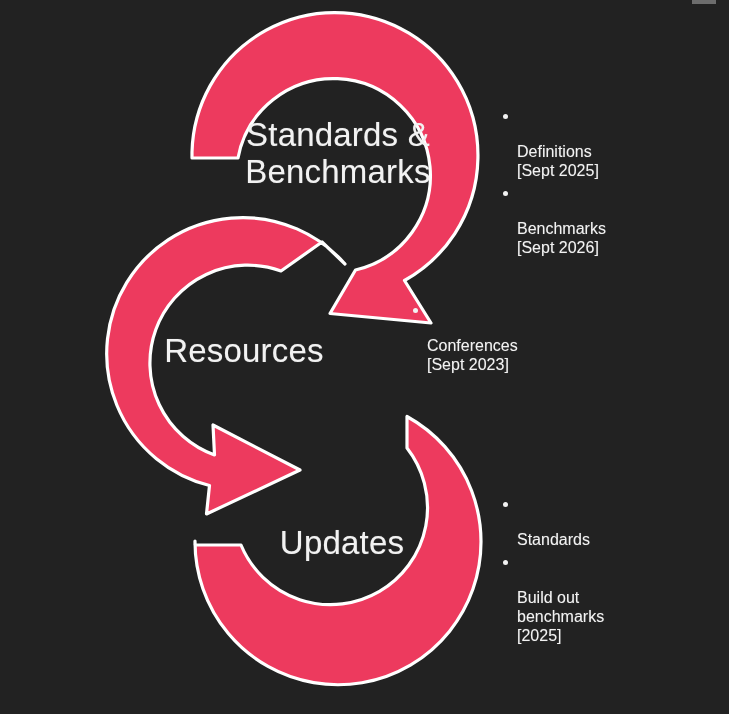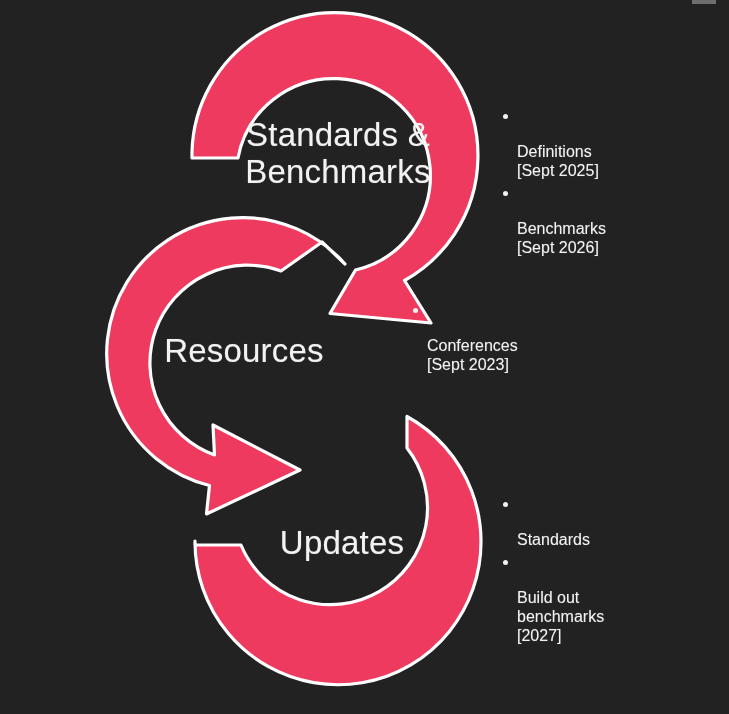--- a/index.html
+++ b/index.html
@@ -172,19 +172,19 @@
 
   <div class="bullet-group" id="bullets-updates" style="color: rgb(242, 242, 242);">
     <div class="bullet-item">
       <span class="dot" style="background: rgb(242, 242, 242);"></span>
       <span>Standards</span>
     </div>
     <div class="bullet-item">
       <span class="dot" style="background: rgb(242, 242, 242);"></span>
       <span>Build out
 benchmarks
-[2027]</span>
+[2025]</span>
     </div>
   </div>
 
   <div id="top-artifact"></div>
 
 </div>
 
 </body></html>

